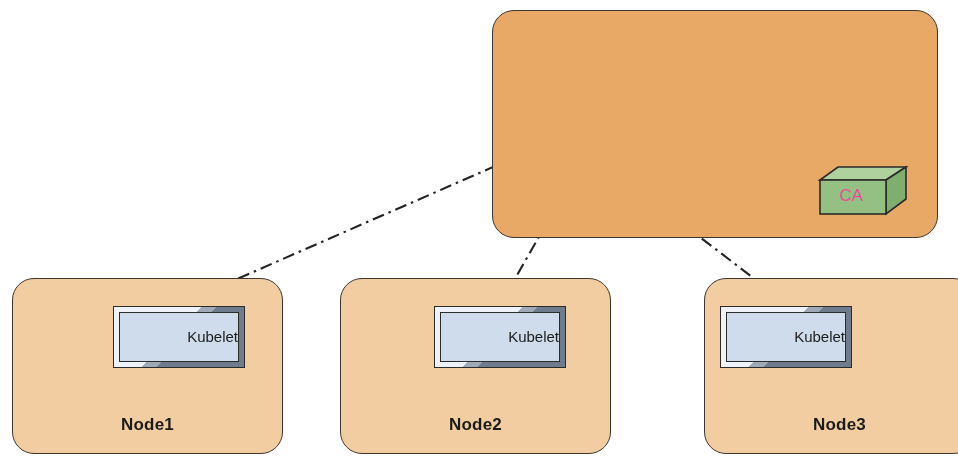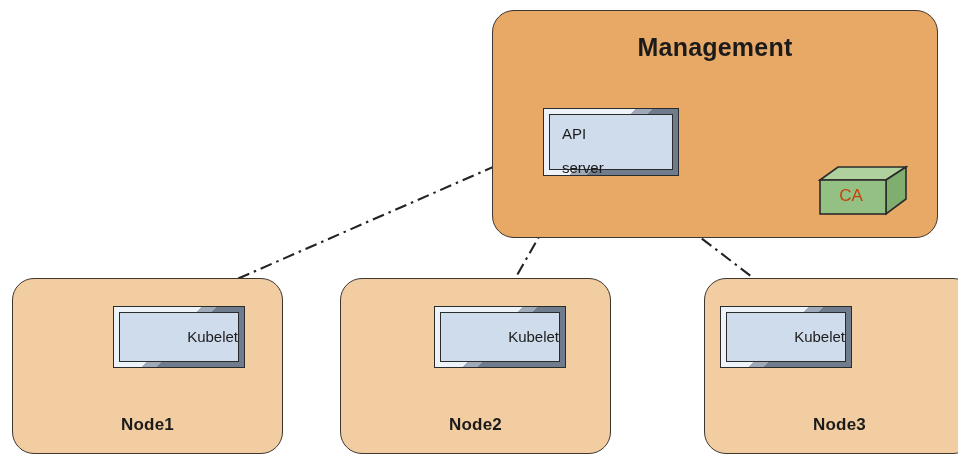--- a/index.html
+++ b/index.html
@@ -103,21 +103,21 @@
     position: absolute;
   }
   .cuboid svg { display: block; overflow: visible; }
   .cuboid .ca-text {
     position: absolute;
     left: 0;
     width: 66px;
     top: 21px;
     text-align: center;
     font-size: 17px;
-    color: #c2410c;
+    color: #ec4899;
   }
 </style>
 </head>
 <body>
 
 <div id="canvas">
 
   <svg id="edges" viewBox="0 0 958 468">
     <defs>
       <marker id="arrowEnd" markerWidth="9" markerHeight="9" refX="7.4" refY="3.1" orient="auto" markerUnits="strokeWidth">
@@ -136,32 +136,23 @@
 
       Node3 Kubelet --&gt;
     <line x1="624" y1="179" x2="786" y2="303" stroke="#262220" stroke-width="2.1" stroke-dasharray="12 5 2.5 5" marker-start="url(#arrowStart)" marker-end="url(#arrowEnd)"></line>
 
       CA --&gt;
     <line x1="680" y1="144" x2="862" y2="176" stroke="#262220" stroke-width="2.1" stroke-dasharray="12 5 2.5 5" marker-start="url(#arrowStart)" marker-end="url(#arrowEnd)"></line>
   </svg>
 
   <div class="zone" style="left:492px; top:10px; width:446px; height:228px; background:#e8a866;">
     <div class="zone-label mgmt">
-      <div>Management</div>
     </div>
   </div>
 
-  <div class="bevel api" style="left:543px; top:108px; width:136px; height:68px;">
-    <div class="face">
-      <div class="label">
-        <span>API</span><br>
-        <span>server</span>
-      </div>
-    </div>
-  </div>
 
   <div class="cuboid" style="left:818px; top:165px; width:90px; height:52px;">
     <svg width="90" height="52" viewBox="0 0 90 52">
 
       <polygon points="2,15 20,2 88,2 68,15" fill="#aed19d" stroke="#2b2b2b" stroke-width="1.6"></polygon>
 
       <polygon points="68,15 88,2 88,34 68,49" fill="#7fae6e" stroke="#2b2b2b" stroke-width="1.6"></polygon>
 
       <rect x="2" y="15" width="66" height="34" fill="#94c183" stroke="#2b2b2b" stroke-width="1.6"></rect>
     </svg>

